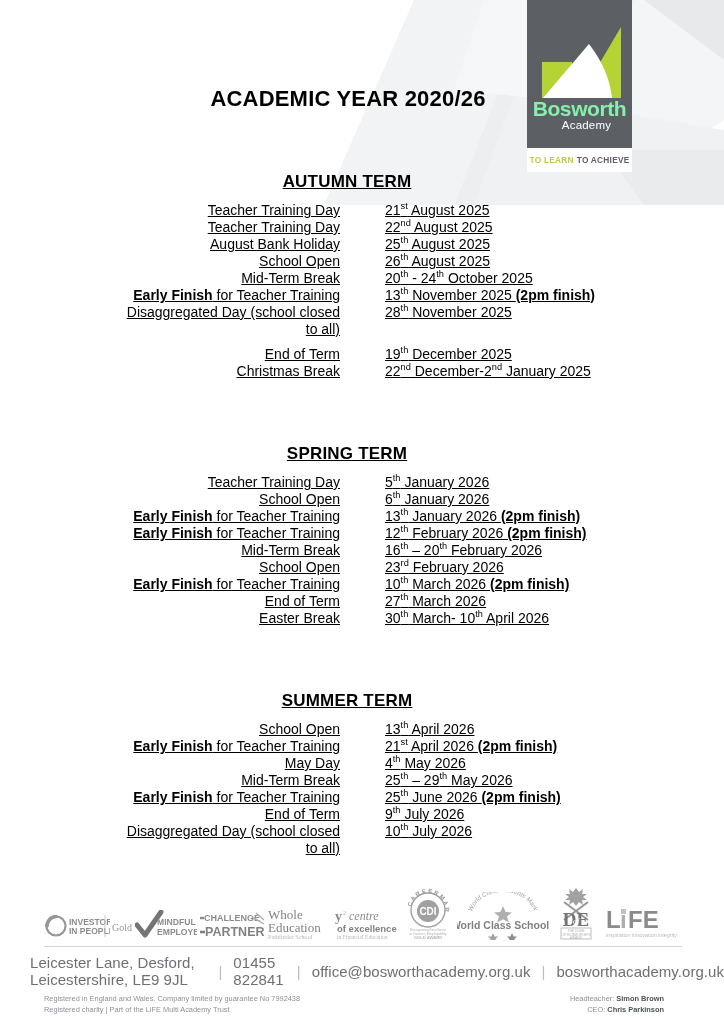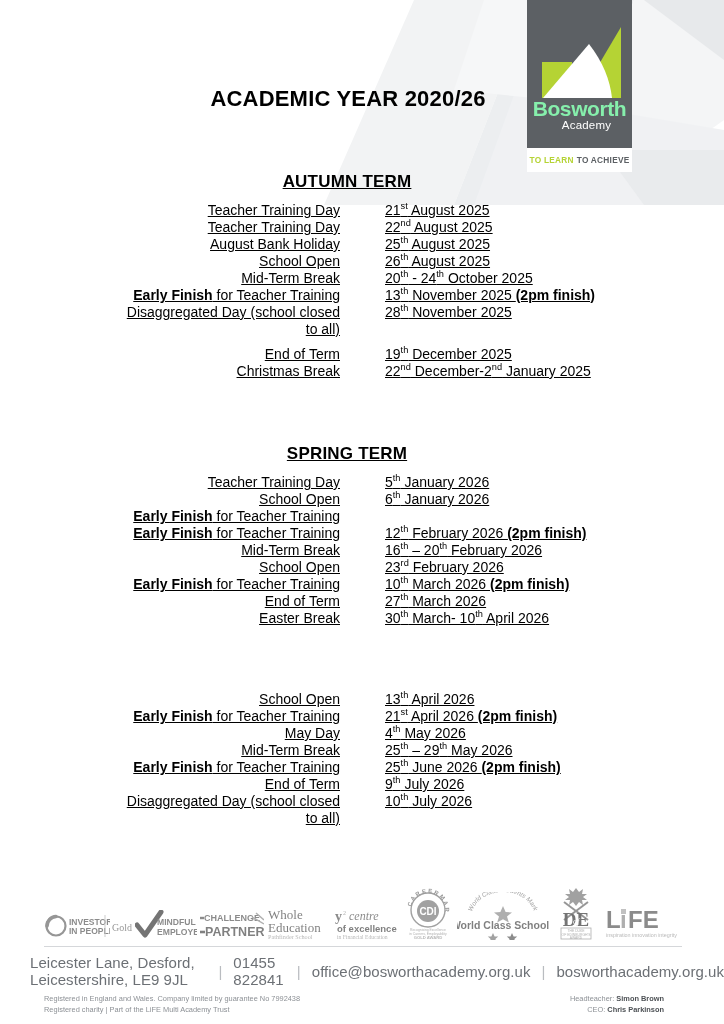--- a/index.html
+++ b/index.html
@@ -265,20 +265,21 @@
           <div class="row">
             <div class="cell-label">Teacher Training Day</div>
             <div class="cell-date">5<sup>th</sup> January 2026</div>
           </div>
           <div class="row">
             <div class="cell-label">School Open</div>
             <div class="cell-date">6<sup>th</sup> January 2026</div>
           </div>
           <div class="row">
             <div class="cell-label"><b>Early Finish</b> for Teacher Training</div>
+            <div class="cell-date">13<sup>th</sup> January 2026 <b>(2pm finish)</b></div>
           </div>
           <div class="row">
             <div class="cell-label"><b>Early Finish</b> for Teacher Training</div>
             <div class="cell-date">12<sup>th</sup> February 2026 <b>(2pm finish)</b></div>
           </div>
           <div class="row">
             <div class="cell-label">Mid-Term Break</div>
             <div class="cell-date">16<sup>th</sup> – 20<sup>th</sup> February 2026</div>
           </div>
           <div class="row">
@@ -293,20 +294,21 @@
             <div class="cell-label">End of Term</div>
             <div class="cell-date">27<sup>th</sup> March 2026</div>
           </div>
           <div class="row">
             <div class="cell-label">Easter Break</div>
             <div class="cell-date">30<sup>th</sup> March- 10<sup>th</sup> April 2026</div>
           </div>
         </div>
       </div>
       <div class="term-block" style="margin-top: 64px;">
+        <div class="term-heading">SUMMER TERM</div>
         <div class="rows">
           <div class="row">
             <div class="cell-label">School Open</div>
             <div class="cell-date">13<sup>th</sup> April 2026</div>
           </div>
           <div class="row">
             <div class="cell-label"><b>Early Finish</b> for Teacher Training</div>
             <div class="cell-date">21<sup>st</sup> April 2026 <b>(2pm finish)</b></div>
           </div>
           <div class="row">

